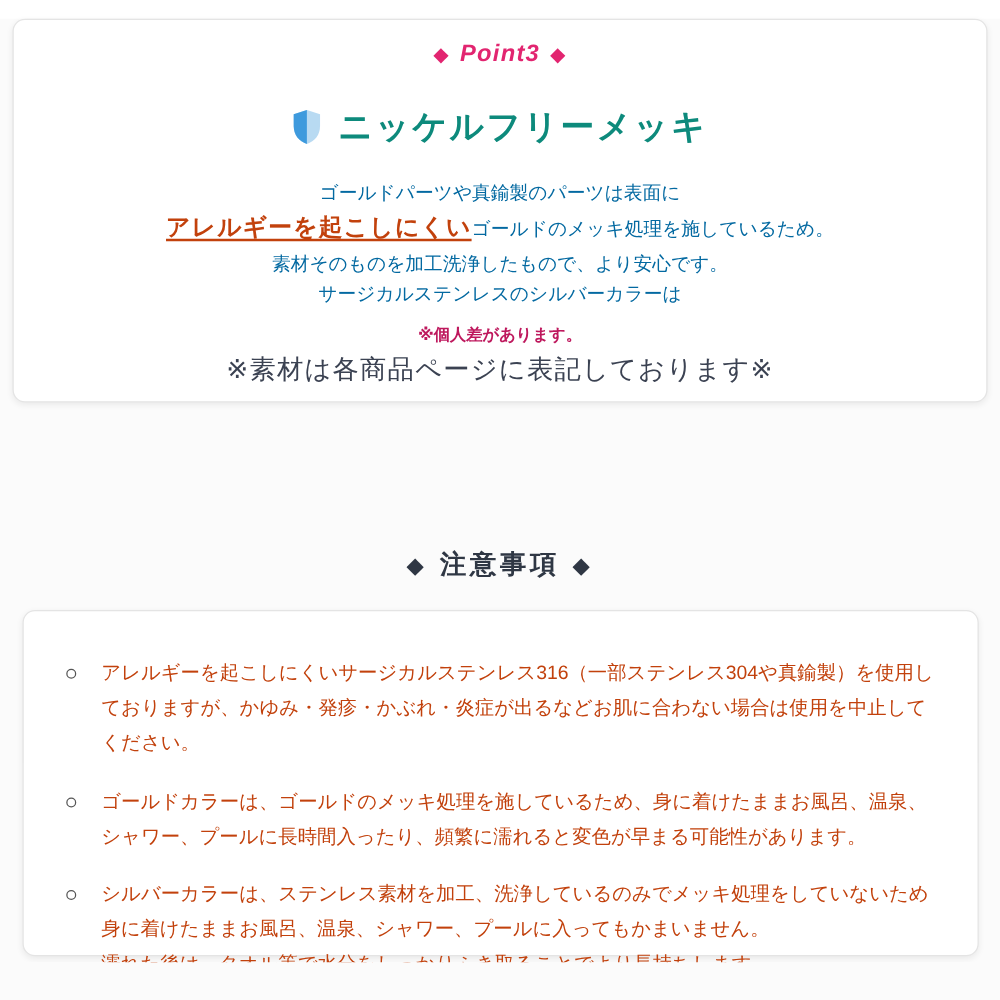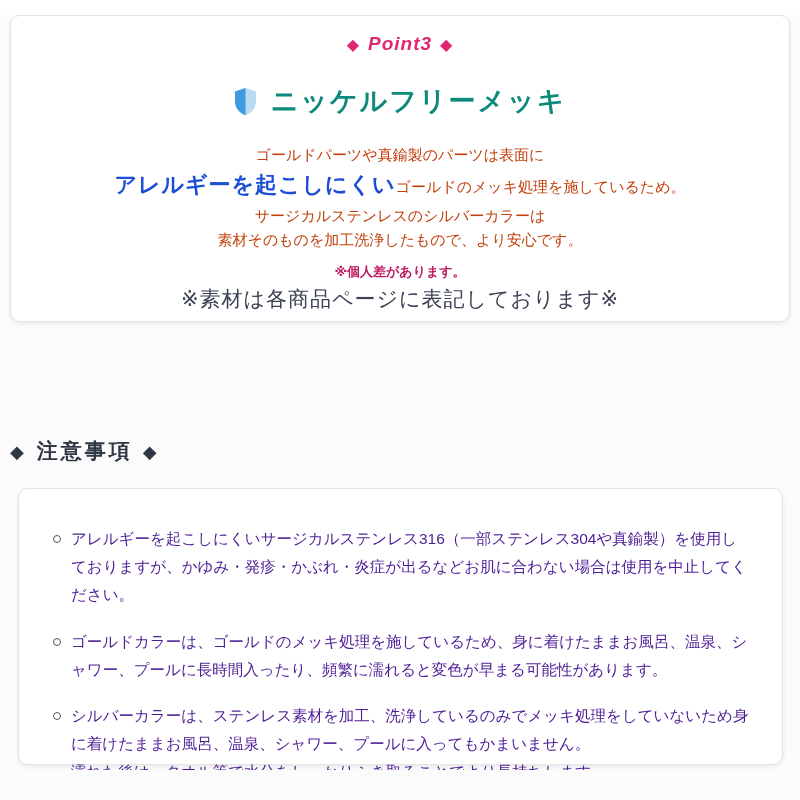--- a/index.html
+++ b/index.html
@@ -54,32 +54,33 @@
     letter-spacing: 2px;
     display: flex;
     align-items: center;
     justify-content: center;
     gap: 14px;
   }
   .shield-wrap { display: inline-flex; align-items: center; }
   .teal-line {
     margin: 0;
     font-size: 15px;
-    color: #c2410c;
+    color: #0369a1;
     line-height: 1.65;
   }
   .first-line { margin-top: 24px; }
   .big-line {
     margin: 2px 0 3px 0;
     line-height: 1.4;
   }
   .highlight {
-    font-size: 22px;
+    font-size: 19px;
     font-weight: bold;
-    color: #1d4ed8;
+    color: #c2410c;
+    text-decoration: underline;
     text-decoration-thickness: 2px;
     text-underline-offset: 3px;
     letter-spacing: 1px;
   }
   .red-note {
     margin: 10px 0 0 0;
     font-size: 13px;
     font-weight: bold;
     color: #be185d;
   }
@@ -89,20 +90,21 @@
     font-weight: normal;
     color: #3b4252;
     letter-spacing: 1px;
   }
   .caution-title {
     position: absolute;
     top: 437px;
     left: 0;
     width: 100%;
     margin: 0;
+    text-align: center;
     font-size: 21px;
     font-weight: bold;
     color: #2f3744;
     letter-spacing: 3px;
   }
   .caution-title .diamond { font-size: 18px; margin: 0 10px; }
   .card2 {
     left: 18px;
     top: 488px;
     width: 765px;
@@ -111,23 +113,24 @@
   }
   .caution-list {
     list-style: none;
     margin: 0;
     padding: 0;
   }
   .caution-item {
     display: flex;
     align-items: flex-start;
     margin-bottom: 19px;
-    color: #4c1d95;
+    color: #c2410c;
     font-size: 15.5px;
     line-height: 1.8;
+    gap: 10px;
   }
   .caution-item:last-child { margin-bottom: 0; }
   .bullet {
     flex: 0 0 auto;
     width: 6px;
     height: 6px;
     border: 1.5px solid #555;
     border-radius: 50%;
     margin: 10px 10px 0 2px;
   }
@@ -152,22 +155,22 @@
           <path d="M12 1 L1 4.5 V14 C1 22 5.5 26.8 12 29.3 Z" fill="#3e9add"></path>
         </svg>
       </span>
       <span>ニッケルフリーメッキ</span>
     </h1>
 
     <p class="teal-line first-line">ゴールドパーツや真鍮製のパーツは表面に</p>
 
     <p class="big-line"><span class="highlight">アレルギーを起こしにくい</span><span class="teal-line">ゴールドのメッキ処理を施しているため。</span></p>
 
+    <p class="teal-line">素材そのものを加工洗浄したもので、より安心です。</p>
     <p class="teal-line">サージカルステンレスのシルバーカラーは</p>
-    <p class="teal-line">素材そのものを加工洗浄したもので、より安心です。</p>
 
     <p class="red-note">※個人差があります。</p>
 
     <p class="bold-note">※素材は各商品ページに表記しております※</p>
   </section>
 
   <h2 class="caution-title"><span class="diamond">◆</span><span>注意事項</span><span class="diamond">◆</span></h2>
 
   <section class="card card2">
     <ul class="caution-list">

